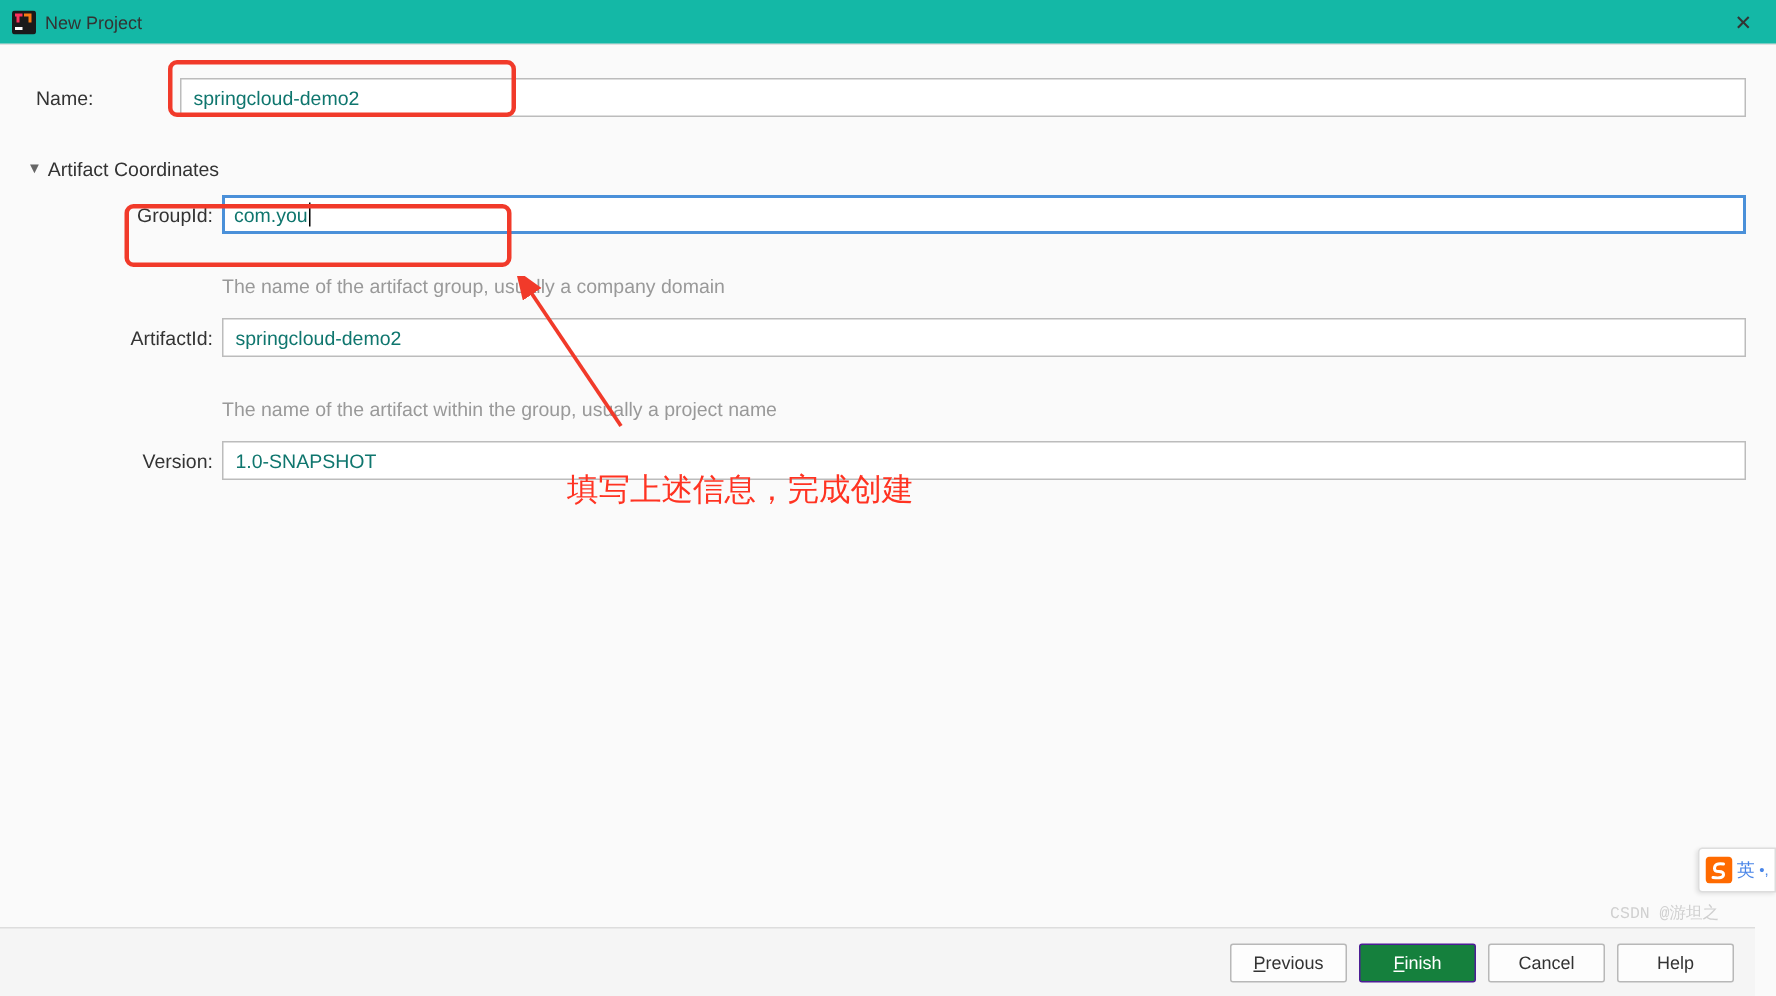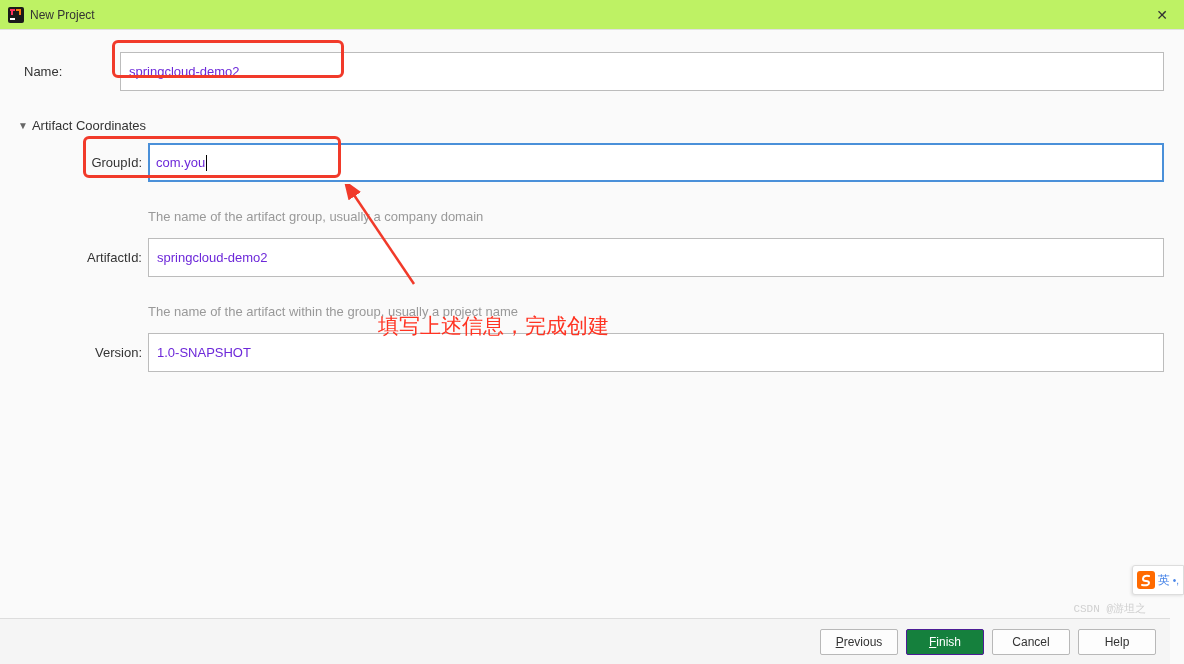--- a/index.html
+++ b/index.html
@@ -10,21 +10,21 @@
     }
     body {
       width: 1184px;
       height: 664px;
       background: #fafafa;
       overflow: hidden;
       position: relative;
     }
     .titlebar {
       height: 30px;
-      background: #bef264;
+      background: #14b8a6;
       border-bottom: 1px solid #e0e0e0;
       display: flex;
       align-items: center;
       padding: 0 8px;
     }
     .app-icon {
       width: 16px;
       height: 16px;
       margin-right: 6px;
     }
@@ -62,25 +62,25 @@
       padding-right: 6px;
     }
     .input-wrap {
       flex: 1;
       position: relative;
       display: flex;
       align-items: center;
     }
     .text-input {
       flex: 1;
-      height: 39px;
+      height: 26px;
       border: 1px solid #bcbcbc;
       padding: 0 8px;
       font-size: 13px;
-      color: #6d28d9;
+      color: #0f766e;
       background: #fff;
       outline: none;
     }
     .text-input.focused {
       border: 2px solid #4a90d9;
       padding: 0 6px;
     }
     .folder-ico {
       margin-left: 6px;
       width: 18px;

